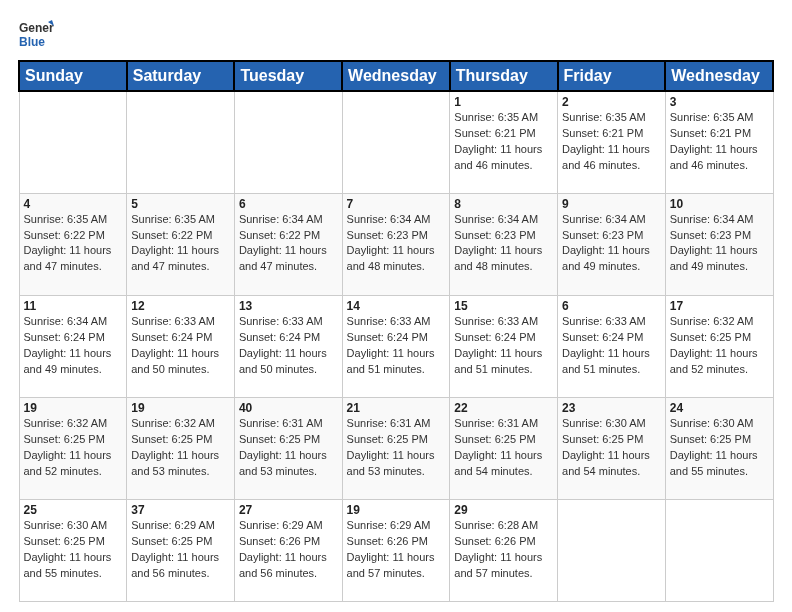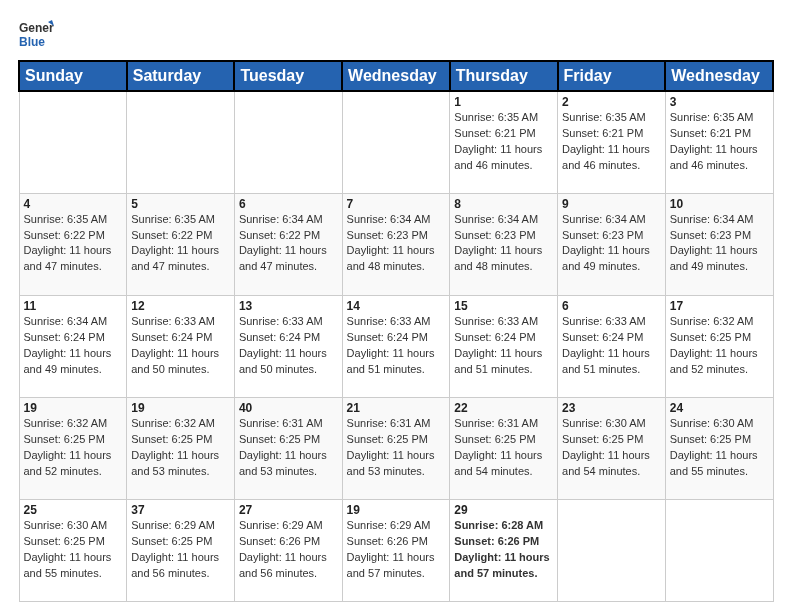--- a/index.html
+++ b/index.html
@@ -320,21 +320,21 @@
           </td>
           <td>
             <span class="day-num">19</span>
             <div class="day-info" style="white-space: pre-line;">Sunrise: 6:29 AM
 Sunset: 6:26 PM
 Daylight: 11 hours
 and 57 minutes.</div>
           </td>
           <td>
             <span class="day-num">29</span>
-            <div class="day-info" style="white-space: pre-line; font-weight: bold;">Sunrise: 6:28 AM
+            <div class="day-info" style="white-space: pre-line;">Sunrise: 6:28 AM
 Sunset: 6:26 PM
 Daylight: 11 hours
 and 57 minutes.</div>
           </td>
           <td class="empty"></td>
           <td class="empty"></td>
         </tr>
       </tbody>
   </table>
 </div>

